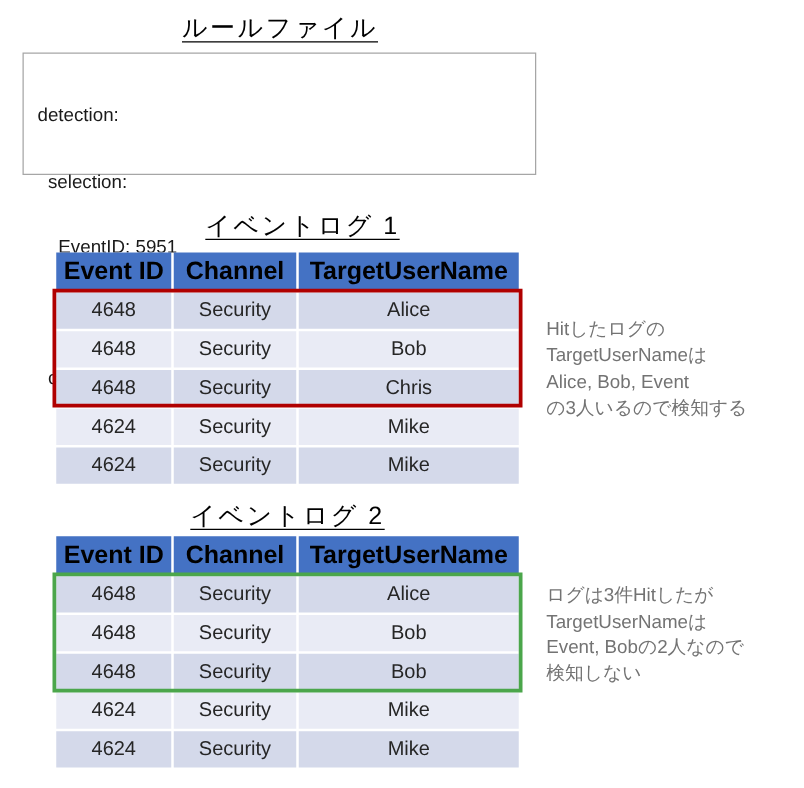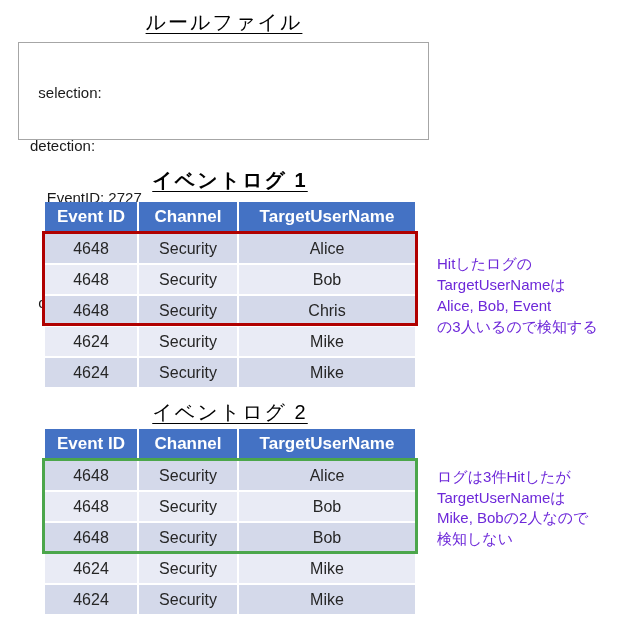--- a/index.html
+++ b/index.html
@@ -48,23 +48,23 @@
     gap: 2px;
     background: #fff;
   }
   .tr {
     display: grid;
     grid-template-columns: 92px 98px 176px;
     gap: 2px;
   }
   .th {
     background: #4472C4;
-    color: #ffffff;
+    color: #000000;
     font-weight: bold;
-    font-size: 17px;
+    font-size: 20px;
     height: 30px;
     display: flex;
     align-items: center;
     justify-content: center;
   }
   .td {
     height: 29px;
     display: flex;
     align-items: center;
     justify-content: center;
@@ -79,41 +79,41 @@
     width: 376px;
     background: transparent;
     pointer-events: none;
   }
   .hit-red { border: 3px solid #B00000; }
   .hit-green { border: 3px solid #4BA64B; }
   .annotation {
     position: absolute;
     font-size: 15px;
     line-height: 21px;
-    color: #6d28d9;
+    color: #737373;
   }
 </style>
 </head>
 <body>
 
 <div class="canvas">
 
   <div class="section-title" style="left:18px; top:9px; width:412px;">
     <span>ルールファイル</span>
   </div>
 
   <div class="rule-box">
+    <div>detection:</div>
     <div>  selection:</div>
-    <div>detection:</div>
-    <div>    EventID: 2727</div>
+    <div>    EventID: 5951</div>
     <div>    Channel: Security</div>
     <div>  condition: selection | count(TargetUserName) &gt;= 3</div>
   </div>
 
-  <div class="section-title" style="left:45px; top:167px; width:370px;font-weight:bold;">
+  <div class="section-title" style="left:57px; top:167px; width:370px;">
     <span>イベントログ 1</span>
   </div>
 
   <div class="tbl" style="top:202px;">
     <div class="tr">
       <div class="th">Event ID</div>
       <div class="th">Channel</div>
       <div class="th">TargetUserName</div>
     </div>
     <div class="tr band-dark">
@@ -187,17 +187,17 @@
       <div class="td">Security</div>
       <div class="td">Mike</div>
     </div>
   </div>
 
   <div class="hit-overlay hit-green" style="top:458px; height:96px;"></div>
 
   <div class="annotation" style="left:437px; top:467px; width:206px; line-height:20.5px;">
     <div>ログは3件Hitしたが</div>
     <div>TargetUserNameは</div>
-    <div>Mike, Bobの2人なので</div>
+    <div>Event, Bobの2人なので</div>
     <div>検知しない</div>
   </div>
 
 </div>
 
 </body></html>

